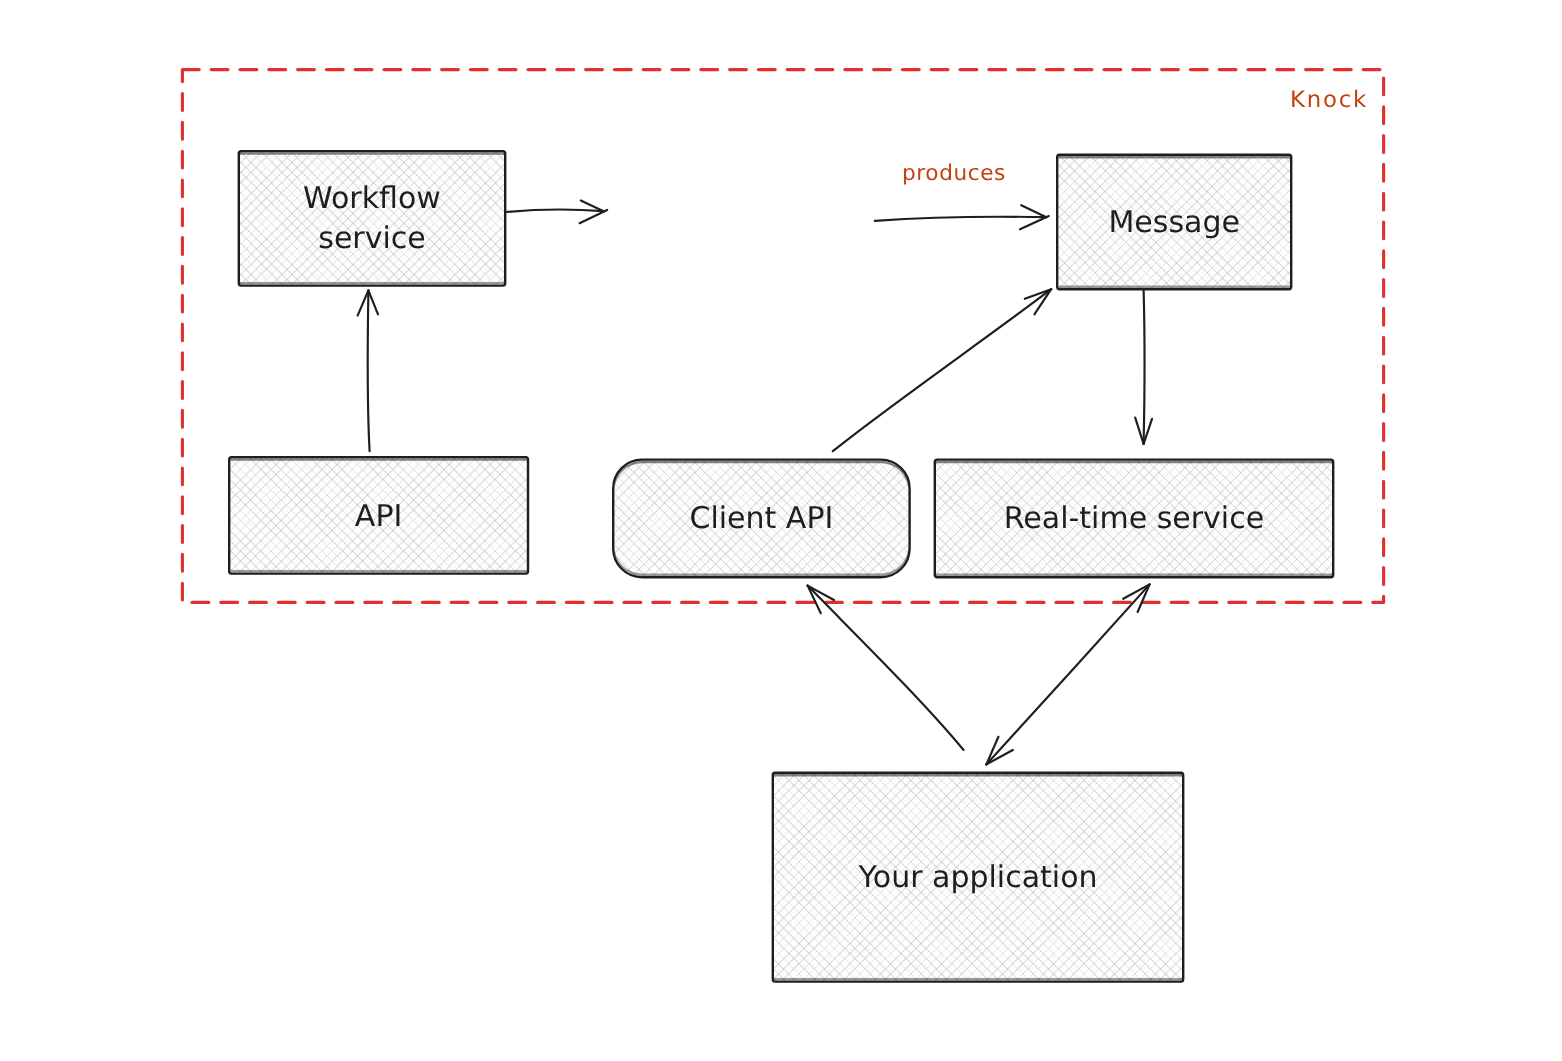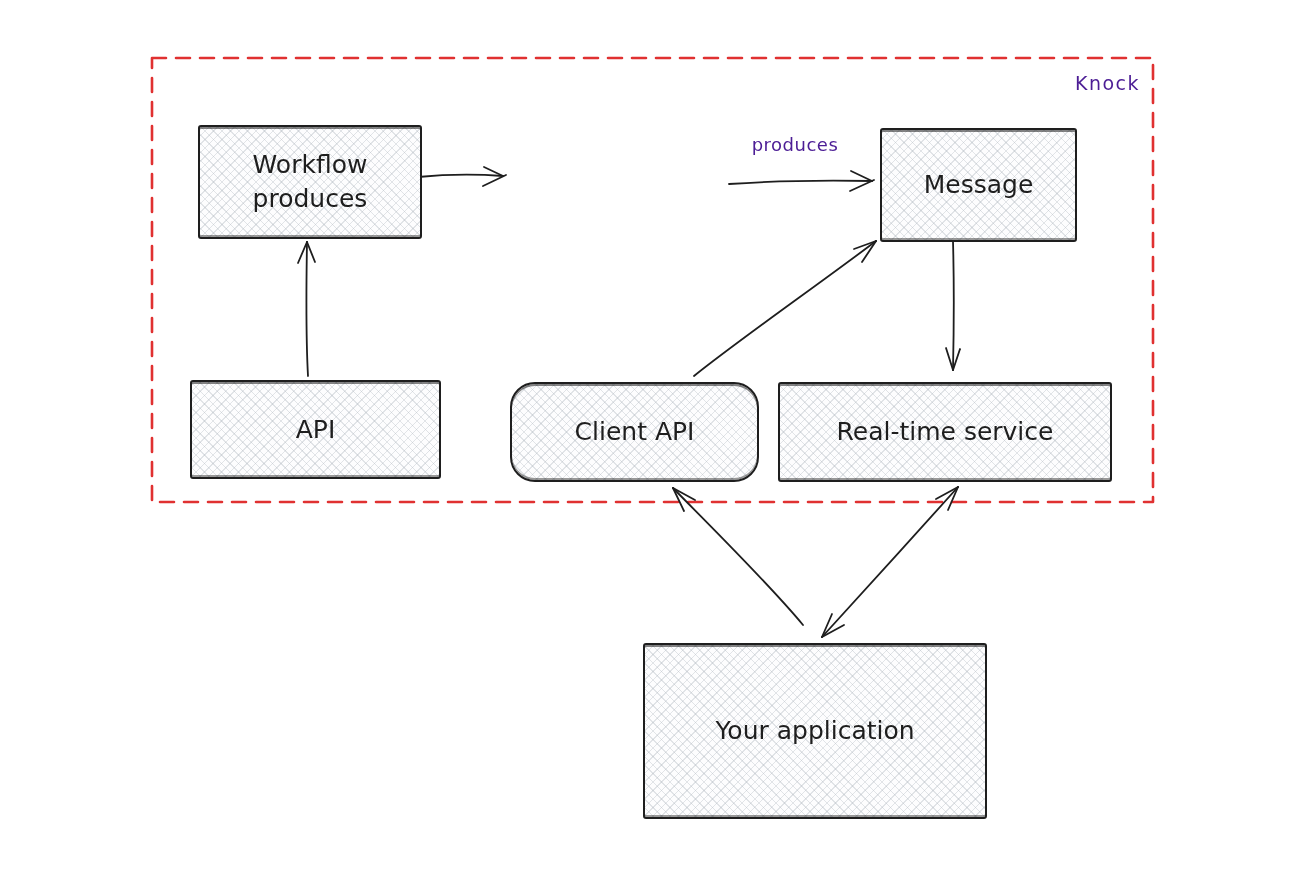--- a/index.html
+++ b/index.html
@@ -59,21 +59,21 @@
   .node .node-label {
     display: inline-block;
     padding: 2px 8px;
   }
   .node .node-label.wrap {
     max-width: 150px;
   }
   .floating-label {
     position: absolute;
     z-index: 2;
-    color: #4c1d95;
+    color: #c2410c;
   }
   .knock-label {
     top: 72px;
     left: 1040px;
     width: 100px;
     text-align: right;
     font-size: 19px;
     letter-spacing: 1.5px;
   }
   .produces-label {
@@ -137,21 +137,21 @@
       <path d="M822 637 L844 625"></path>
       <path d="M822 637 L832 614"></path>
     </g>
   </svg>
 
   <div class="floating-label knock-label">Knock</div>
 
   <div class="floating-label produces-label">produces</div>
 
   <div class="node" style="left:198px; top:125px; width:220px; height:110px;">
-    <span class="node-label wrap">Workflow produces</span>
+    <span class="node-label wrap">Workflow service</span>
   </div>
 
 
   <div class="node" style="left:190px; top:380px; width:247px; height:95px;">
     <span class="node-label">API</span>
   </div>
 
   <div class="node" style="left:880px; top:128px; width:193px; height:110px;">
     <span class="node-label">Message</span>
   </div>

